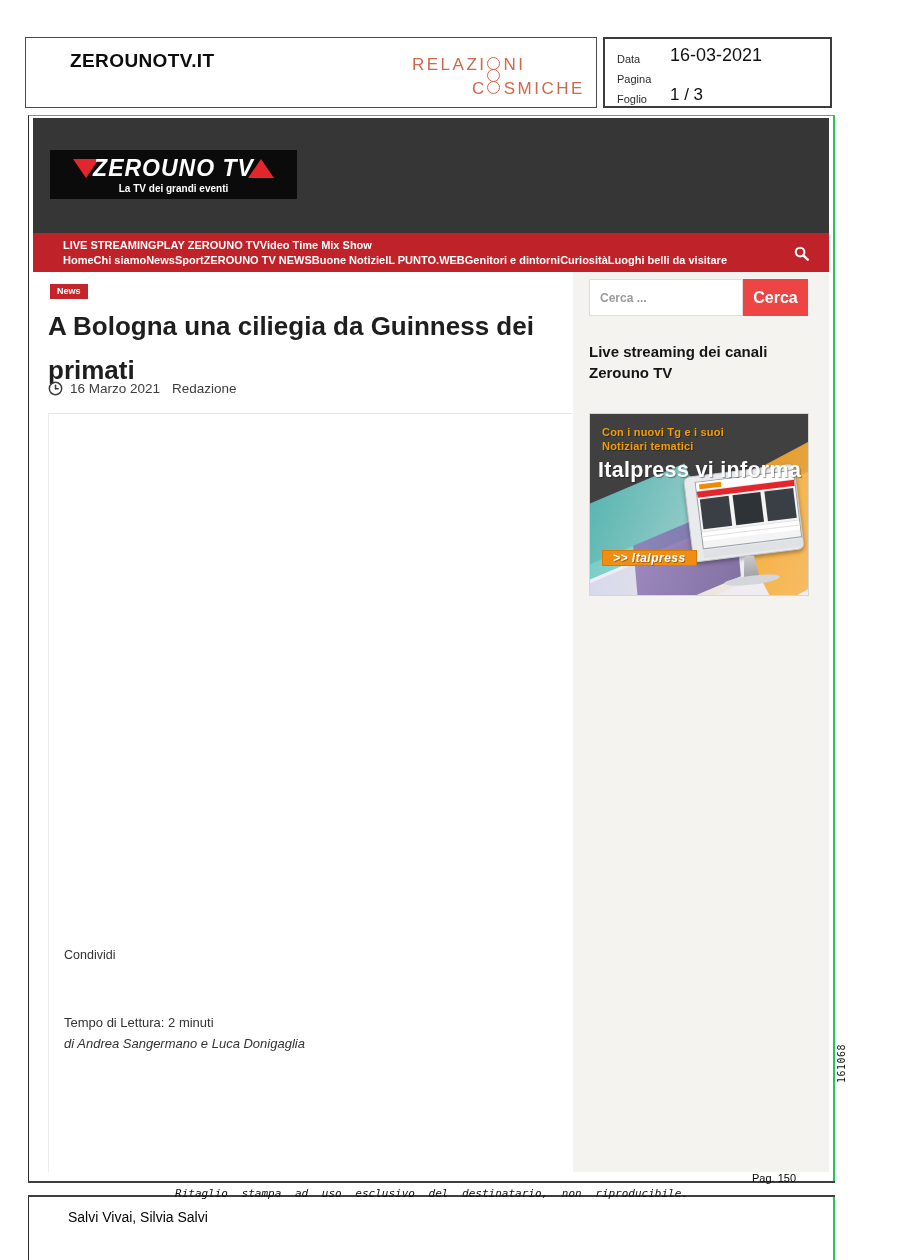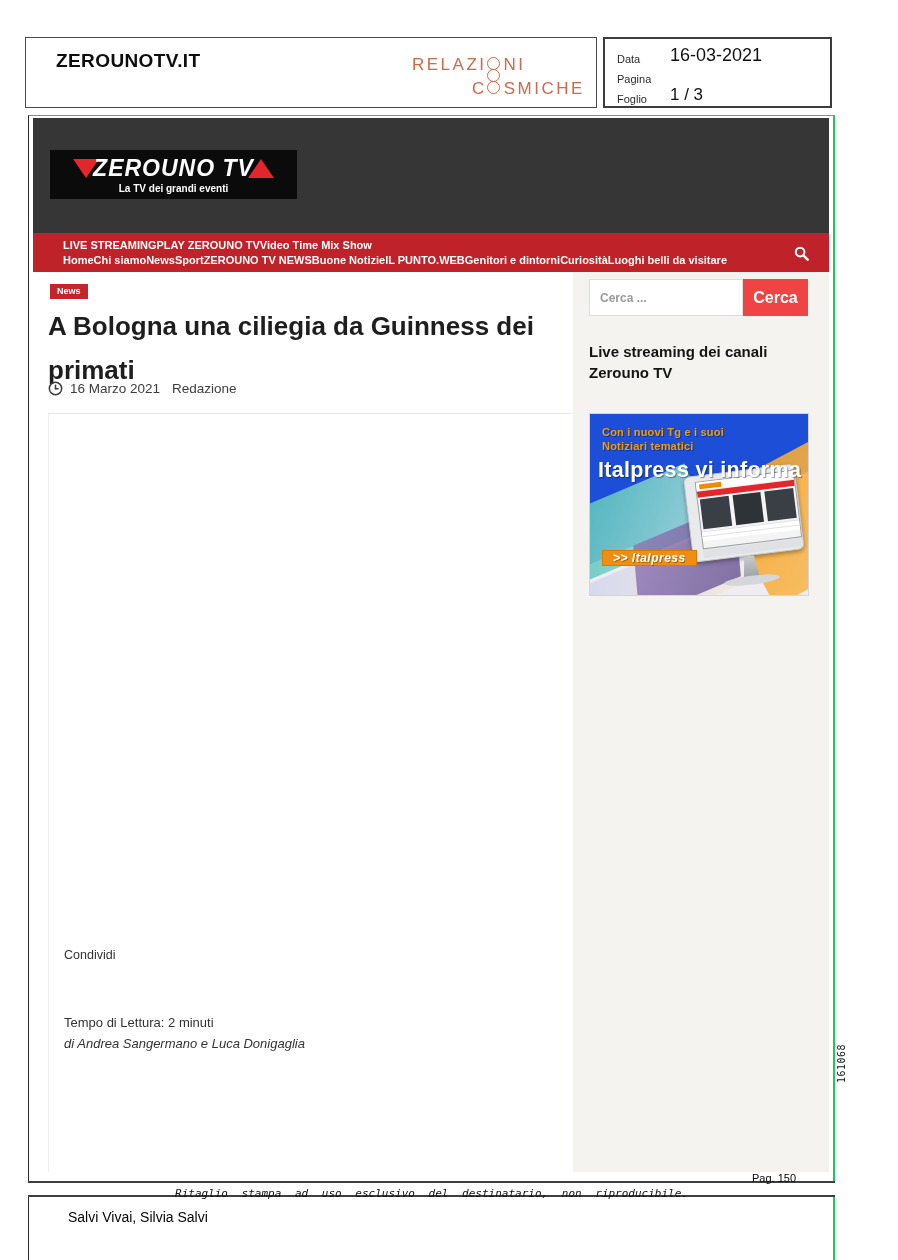--- a/index.html
+++ b/index.html
@@ -2,21 +2,21 @@
 <html><head>
 <meta charset="utf-8">
 <style>
   * { margin:0; padding:0; box-sizing:border-box; }
   html,body { background:#fff; }
   body { font-family:"Liberation Sans", sans-serif; }
   .page { position:relative; width:898px; height:1260px; background:#ffffff; overflow:hidden; margin:0 auto; }
 
   
   .top-header-box { position:absolute; left:25px; top:37px; width:572px; height:71px; border:1px solid #4a4a4a; background:#fff; }
-  .source-name { position:absolute; left:30px; top:12px; font-size:19px; font-weight:bold; color:#0d0d0d; letter-spacing:.4px; }
+  .source-name { position:absolute; left:44px; top:12px; font-size:19px; font-weight:bold; color:#0d0d0d; letter-spacing:.4px; }
   .rel-logo { position:absolute; right:4px; top:15px; width:180px; height:52px; color:#cd6a4b; }
   .rel-line { line-height:24px; font-size:17px; letter-spacing:2.5px; white-space:nowrap; }
   .rel-line2 { margin-left:60px; }
   .osp { display:inline-block; width:17px; }
   .ring { position:absolute; width:13px; height:13px; border:1.6px solid #cd6a4b; border-radius:50%; background:transparent; }
   .ring1 { left:75px; top:4px; } .ring2 { left:75px; top:16px; } .ring3 { left:75px; top:28px; }
 
   .data-box { position:absolute; left:603px; top:37px; width:229px; height:71px; border:2px solid #3c3c3c; background:#fff; }
   .data-row { position:absolute; left:12px; }
   .data-label { font-size:11px; color:#2a2a2a; }
@@ -52,21 +52,21 @@
   .reading-time { position:absolute; left:15px; top:601px; font-size:13px; color:#333; }
   .byline { position:absolute; left:15px; top:622px; font-size:13px; font-style:italic; color:#333; }
 
   .sidebar { position:absolute; left:540px; top:0; width:256px; height:900px; background:#f4f3f0; }
   .search-row { position:absolute; left:16px; top:7px; display:flex; }
   .search-input { width:154px; height:37px; border:1px solid #ddd; background:#fff; padding:0 10px; font-size:12px; font-weight:600; color:#555; font-family:"Liberation Sans", sans-serif; outline:none; }
   .search-input::placeholder { color:#9a9a9a; }
   .search-btn { width:65px; height:37px; background:#ef4444; color:#fff; border:none; font-size:16px; font-weight:bold; font-family:"Liberation Sans", sans-serif; cursor:pointer; }
   .widget-title { position:absolute; left:16px; top:69px; width:195px; font-size:15px; font-weight:bold; line-height:21px; color:#151515; }
 
-  .ad { position:absolute; left:16px; top:141px; width:220px; height:183px; background:#1d4ed8; overflow:hidden; border:1px solid #d6d6d6; }
+  .ad { position:absolute; left:16px; top:141px; width:220px; height:183px; background:#404040; overflow:hidden; border:1px solid #d6d6d6; }
   .ad-band { position:absolute; left:-50px; top:108px; width:330px; height:150px; background:#efedf1; transform:rotate(-23deg); }
   .ad-shape-teal { position:absolute; left:-36px; top:76px; width:150px; height:70px; background:linear-gradient(135deg,#49bcb6,#a8dedb); transform:rotate(-23deg); opacity:.9; }
   .ad-shape-purple { position:absolute; left:42px; top:112px; width:110px; height:70px; background:linear-gradient(120deg,#8a6db1,#5d4a8f); transform:rotate(-23deg) skewX(-18deg); opacity:.75; }
   .ad-shape-orange { position:absolute; left:148px; top:42px; width:120px; height:130px; background:linear-gradient(140deg,#f6a21d,#f8c06a); transform:rotate(-28deg); opacity:.9; }
   .ad-shape-lav { position:absolute; left:0px; top:140px; width:150px; height:60px; background:linear-gradient(120deg,#cfd4ee,#f3e9d8); transform:rotate(-23deg); opacity:.8; }
   .ad-line { position:absolute; left:12px; color:#f59c00; font-size:11px; font-weight:bold; letter-spacing:.2px; text-shadow:1px 1px 0 rgba(0,0,0,.35); }
   .ad-line1 { top:12px; } .ad-line2 { top:26px; }
   .ad-headline { position:absolute; left:8px; top:44px; color:#fff; font-size:21.5px; font-weight:bold; letter-spacing:.3px; text-shadow:1px 1px 1px rgba(0,0,0,.4); white-space:nowrap; }
   .imac { position:absolute; right:2px; top:56px; width:120px; height:122px; transform:rotate(-7deg); }
   .imac-bezel { position:absolute; left:4px; top:0; width:112px; height:86px; background:#e9eaec; border-radius:6px; border:1px solid #c6c8cc; box-shadow:0 2px 4px rgba(0,0,0,.35); }

